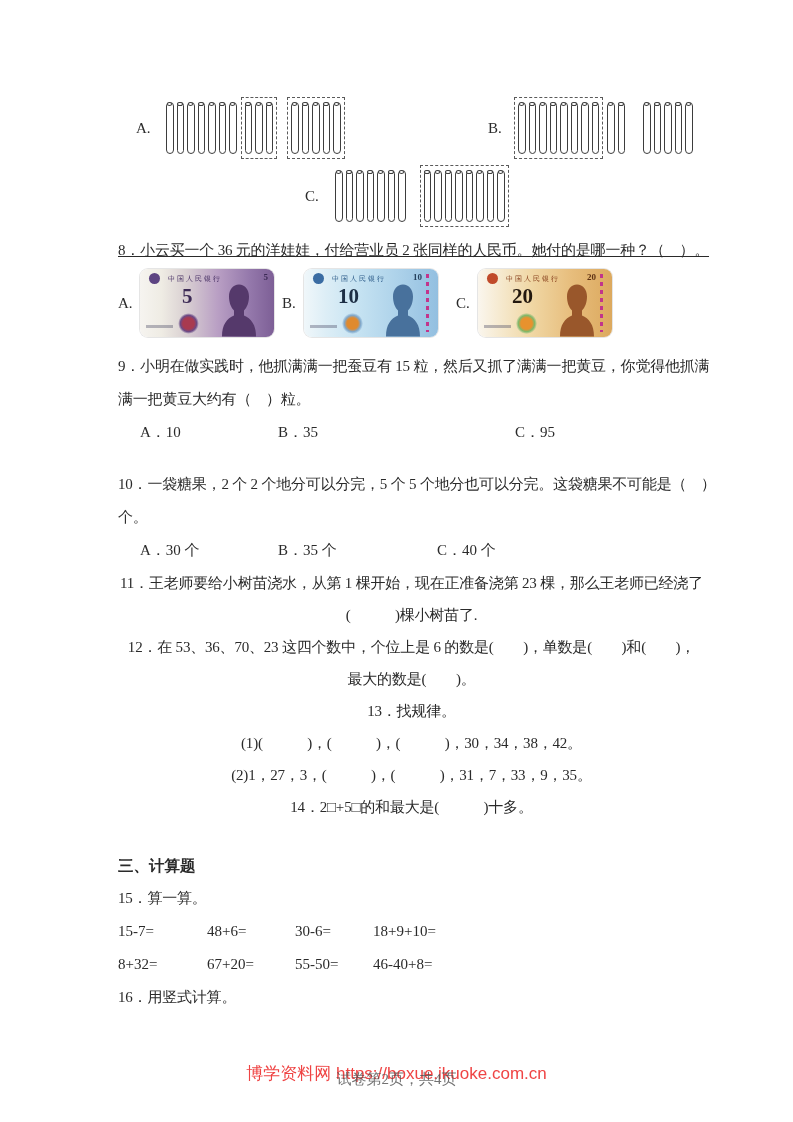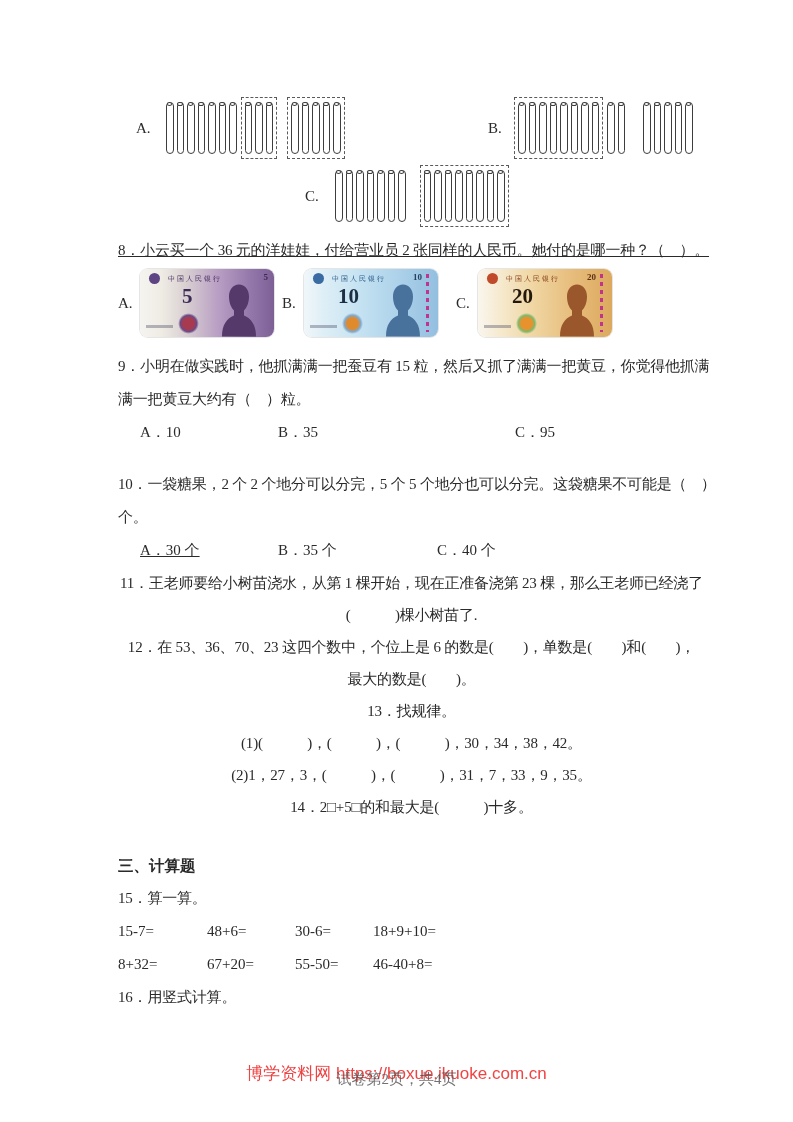--- a/index.html
+++ b/index.html
@@ -34,21 +34,21 @@
   p.t{margin:0;line-height:33px;font-size:15px;letter-spacing:-0.2px;white-space:nowrap;}
   p.t2{margin:0;line-height:32px;font-size:15px;letter-spacing:-0.2px;white-space:nowrap;text-align:center;}
   .sec-title{margin:0;font-size:15.5px;font-weight:bold;line-height:32px;letter-spacing:0;}
   #q8-text{margin-top:8px;line-height:30px;text-decoration:underline;}
   #q9-l1{margin-top:11px;font-family:Liberation Serif, serif;}
   #q10-l1{margin-top:19px;}
   .opts{display:flex;line-height:33px;font-size:15px;padding-left:22px;}
   .opts span{display:inline-block;}
   .opts.q9 span:nth-child(1){width:138px;}
   .opts.q9 span:nth-child(2){width:237px;}
-  .opts.q10 span:nth-child(1){width:138px;text-decoration:underline;}
+  .opts.q10 span:nth-child(1){width:138px;}
   .opts.q10 span:nth-child(2){width:159px;}
   #sec2-title{margin-top:39px;}
   #sec3-title{margin-top:27px;}
 
   
   .notes-row{display:flex;align-items:center;margin-top:2px;height:72px;}
   .note-block{display:flex;align-items:center;}
   .note-block .opt-label{width:22px;}
   .nb-b{margin-left:8px;}
   .nb-c{margin-left:18px;}

